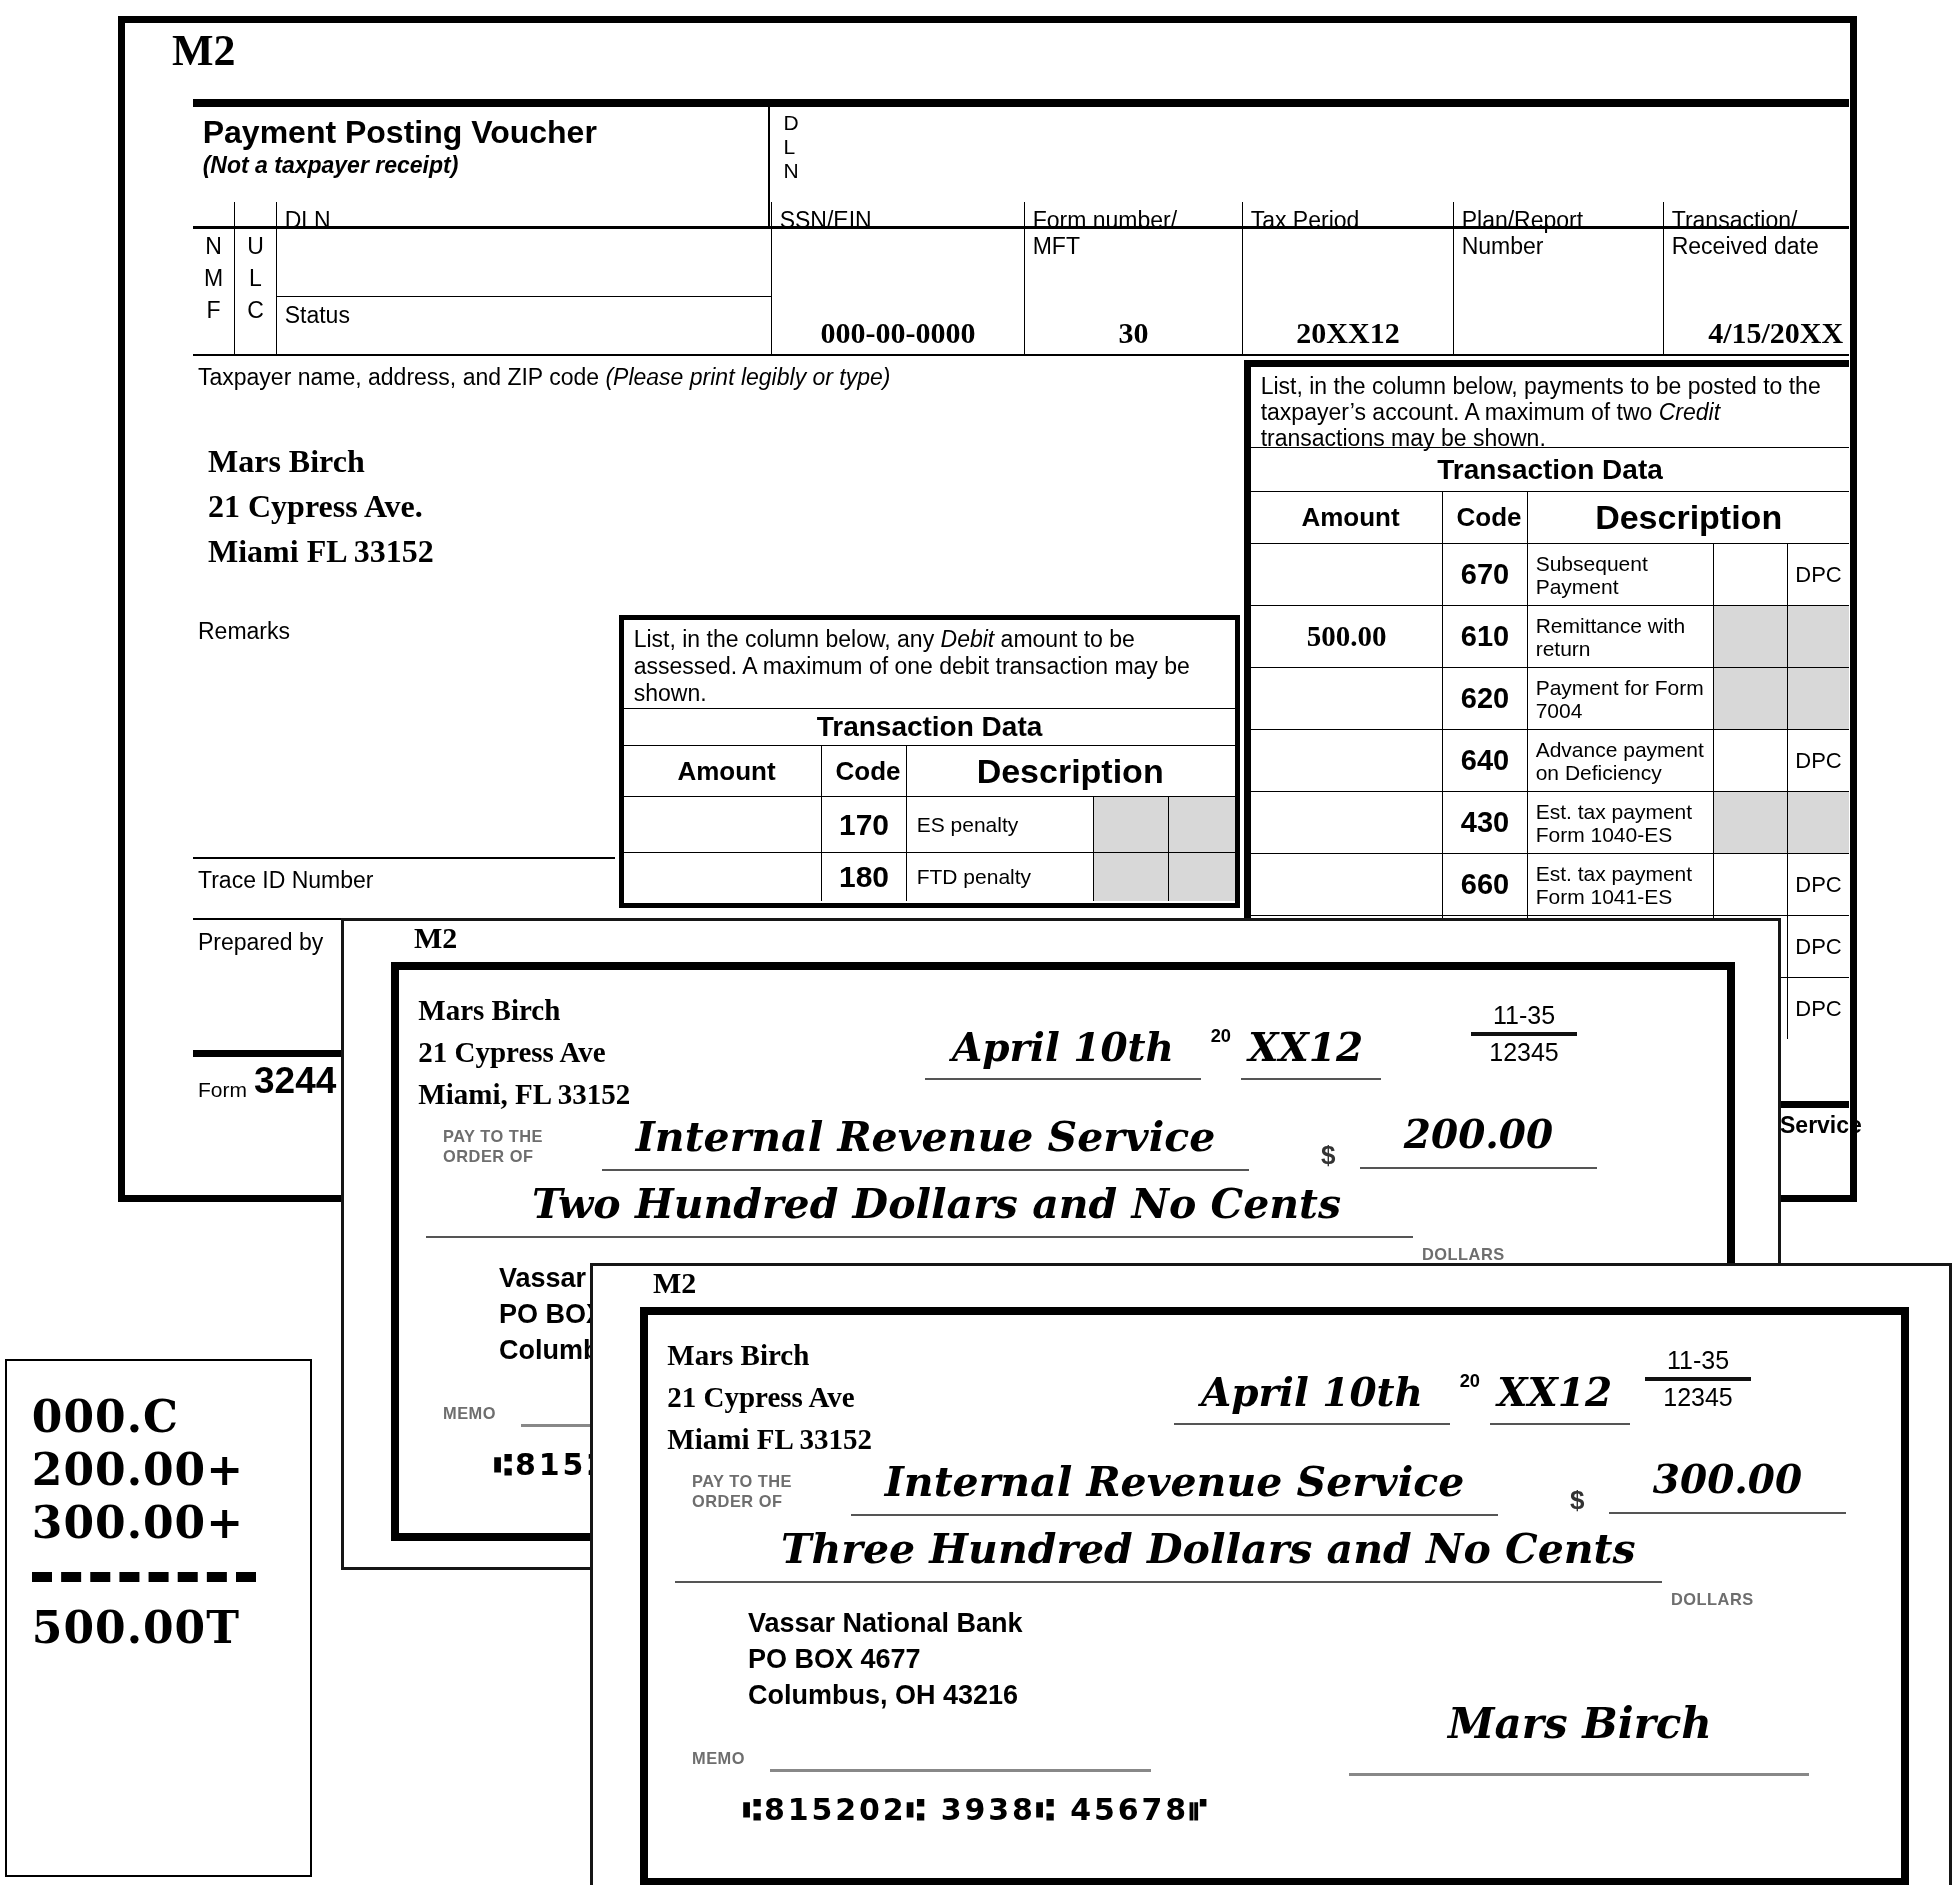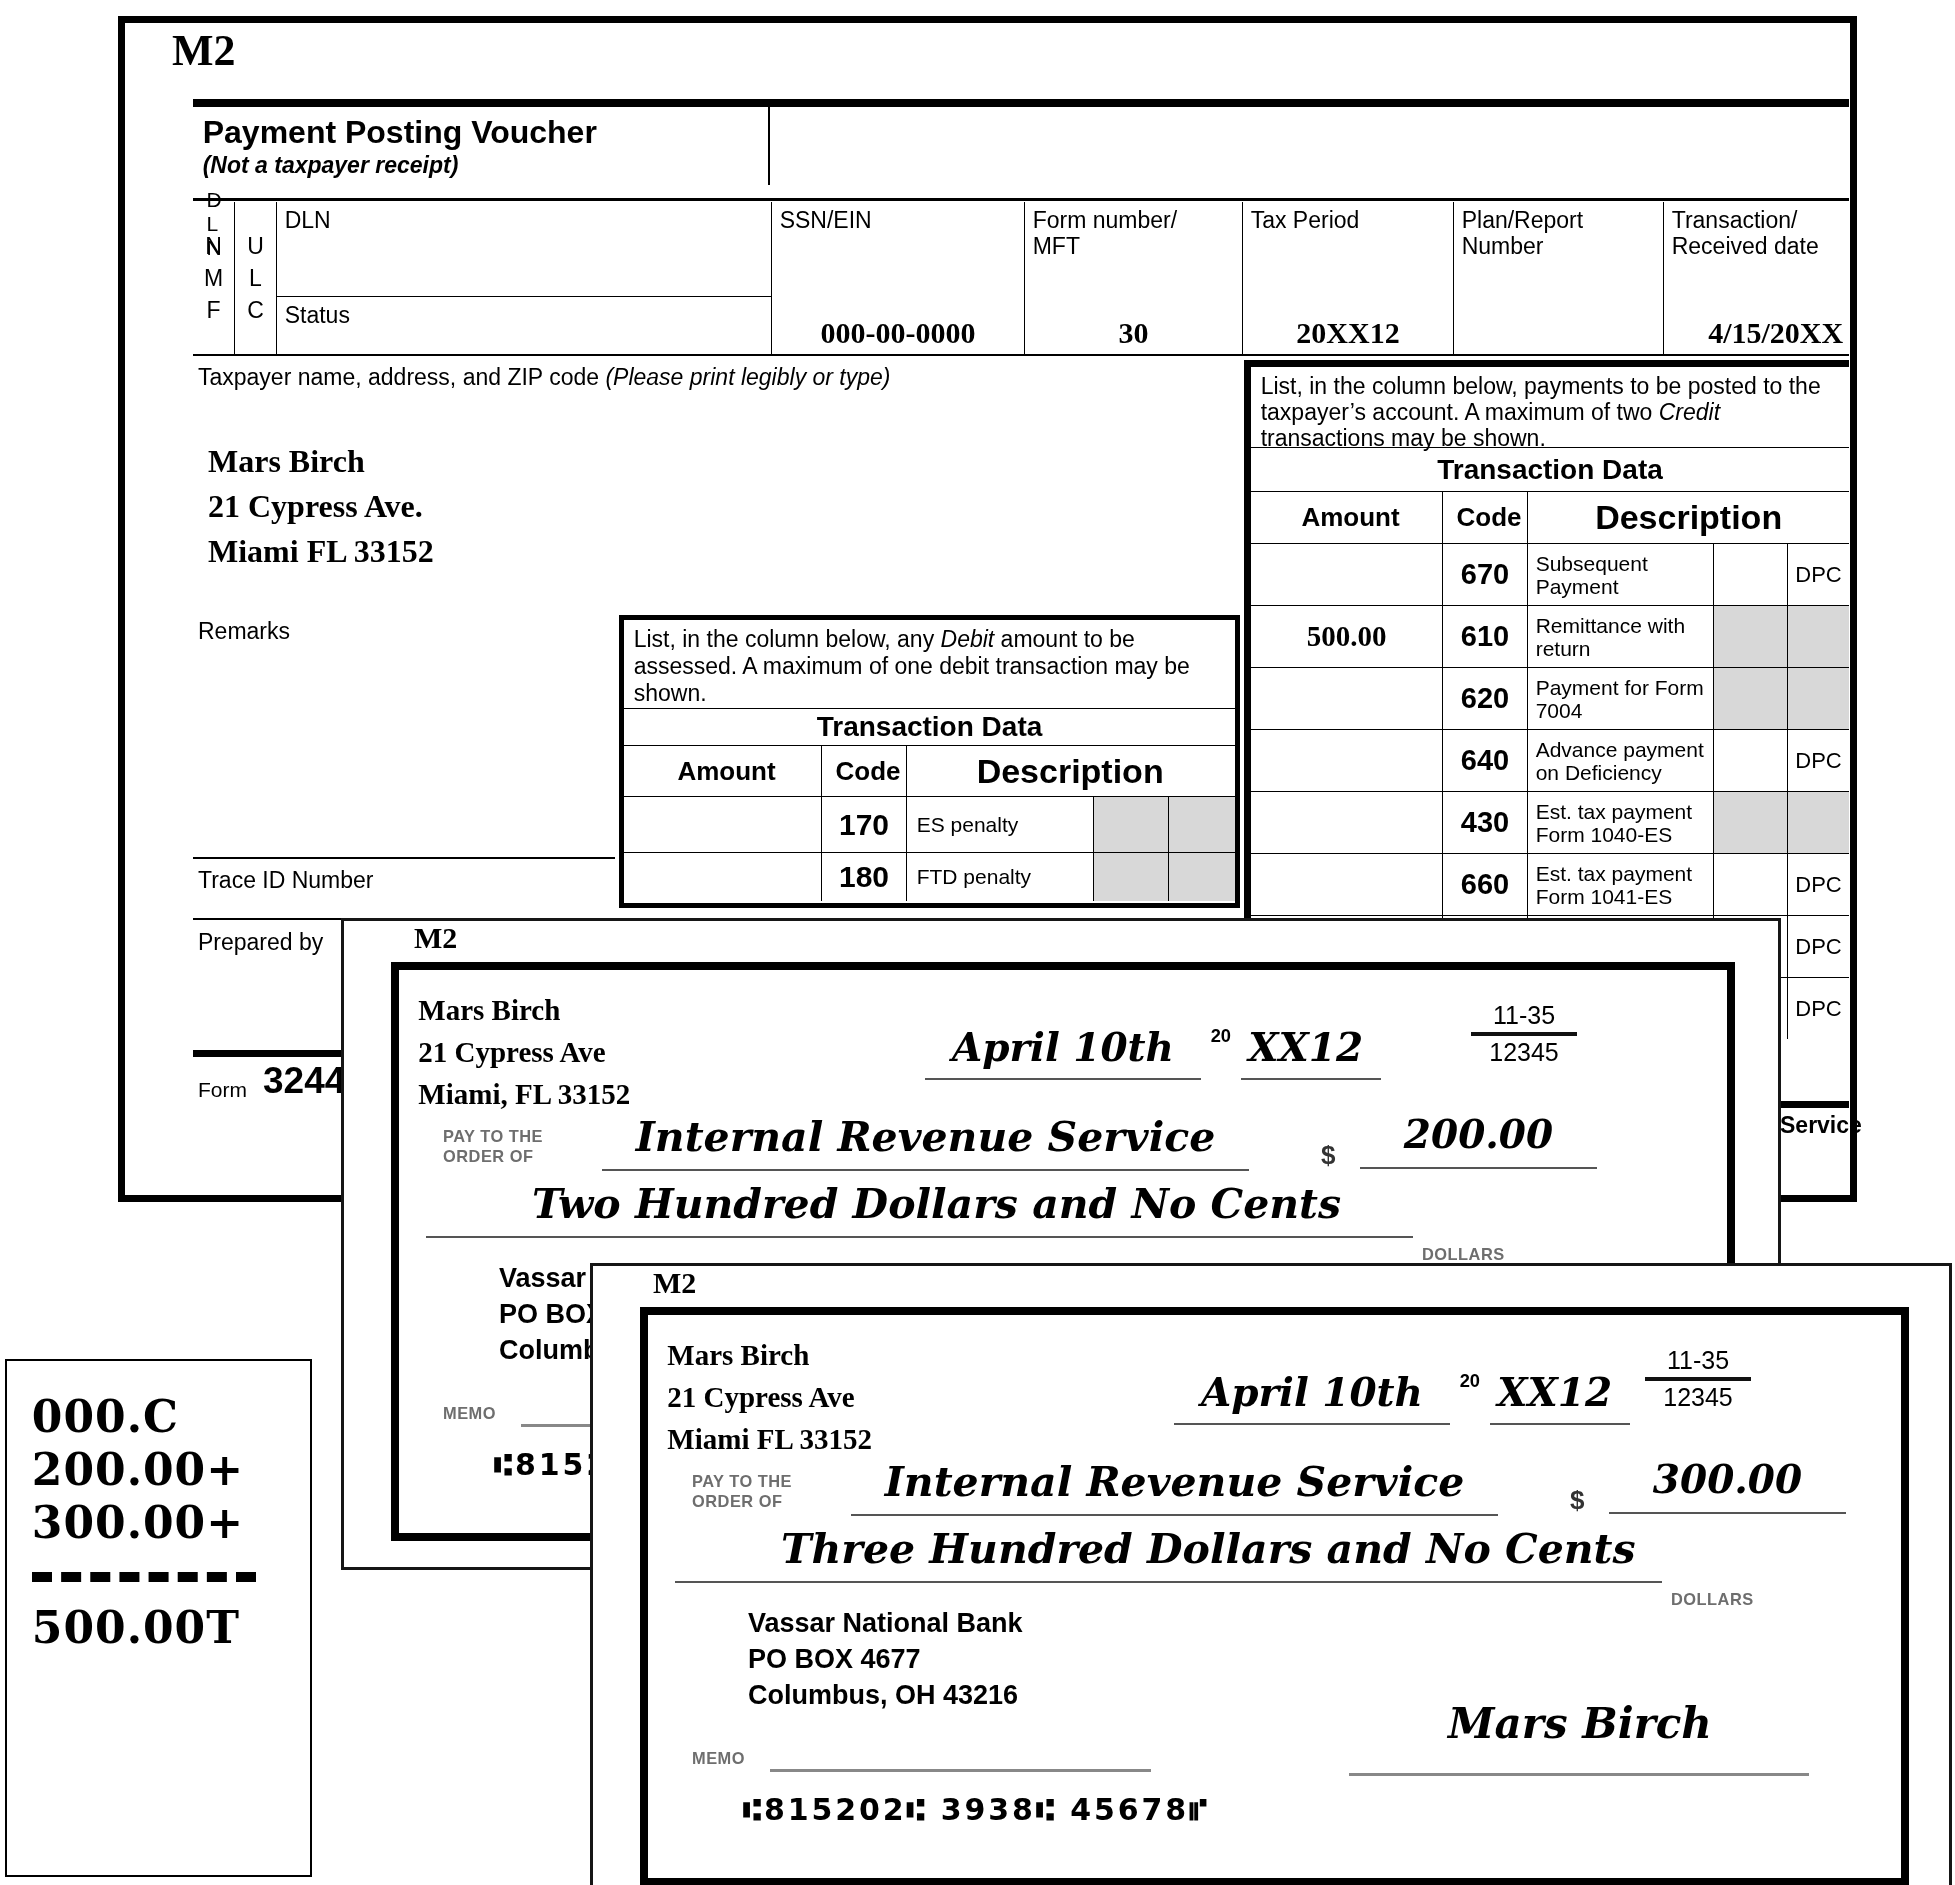--- a/index.html
+++ b/index.html
@@ -8,21 +8,21 @@
             font-family:"Liberation Sans", sans-serif; color:#000; }
   .abs { position:absolute; }
   .prelines { white-space:pre-line; }
   .serifb { font-family:"Liberation Serif", serif; font-weight:bold; }
   .script { font-family:"DejaVu Serif", serif; font-style:italic; font-weight:bold; }
   .faded { color:#6e6e6e; font-weight:bold; font-size:16.4px; line-height:20px; letter-spacing:0.5px; }
 
   
   .voucher { left:118px; top:16.4px; width:1739px; height:1186px; border:7.7px solid #000; background:#fff; }
   .m2v { left:172px; top:25px; font-size:44px; }
-  .title-row { left:193px; top:99px; width:1656px; height:102px; border-top:8.7px solid #000; border-bottom:3.9px solid #000; display:flex;flex-direction:column; }
+  .title-row { left:193px; top:99px; width:1656px; height:130px; border-top:8.7px solid #000; border-bottom:3.9px solid #000; display:flex; }
   .title-left { width:577px; border-right:2.9px solid #000; padding:5.8px 9.7px; }
   .title-main { font-size:32px; font-weight:bold; line-height:39px; }
   .title-sub  { font-size:23px; font-weight:bold; font-style:italic; }
   .dln-cell { flex:1; padding:3.9px 13.5px; font-size:21px; line-height:24px; }
   .hdr-row { left:193px; top:202px; width:1656px; height:154px; border-bottom:2.9px solid #000; display:flex; }
   .hc { border-right:1.9px solid #000; position:relative; }
   .hc-label { font-size:23px; line-height:26px; padding:4.8px 7.7px; }
   .hc-value { position:absolute; bottom:3.9px; left:0; right:0; font-size:30px; text-align:center; }
   .vstack { display:flex; align-items:center; justify-content:center; height:100%;
             font-size:23px; line-height:32px; text-align:center; }
@@ -261,21 +261,21 @@
     <div class="trow">
       <div class="c-amt amt-val serifb"></div>
       <div class="c-code"></div>
       <div class="c-desc"></div>
       <div class="c-x1"></div>
       <div class="c-dpc">DPC</div>
     </div>
   </div>
 
   <div class="abs rule" style="left:193px; top:1050px; width:422px; height:6.8px;"></div>
-  <div class="abs" style="left:198px; top:1060px; display:flex; align-items:flex-end; gap:16px;">
+  <div class="abs" style="left:198px; top:1060px; display:flex; align-items:flex-end; gap:7px;">
     <span style="font-size:21px;">Form</span>
     <span style="font-size:37px; font-weight:bold;">3244</span>
   </div>
   <div class="abs rule" style="left:1777px; top:1101px; width:72px; height:6.8px;"></div>
   <div class="abs" style="left:1780px; top:1112px; font-size:23px; font-weight:bold;">Service</div>
 
   <div class="abs check-mat chk1">
     <div class="m2c serifb">M2</div>
     <div class="check-frame">
       <div class="abs ck-name serifb">

